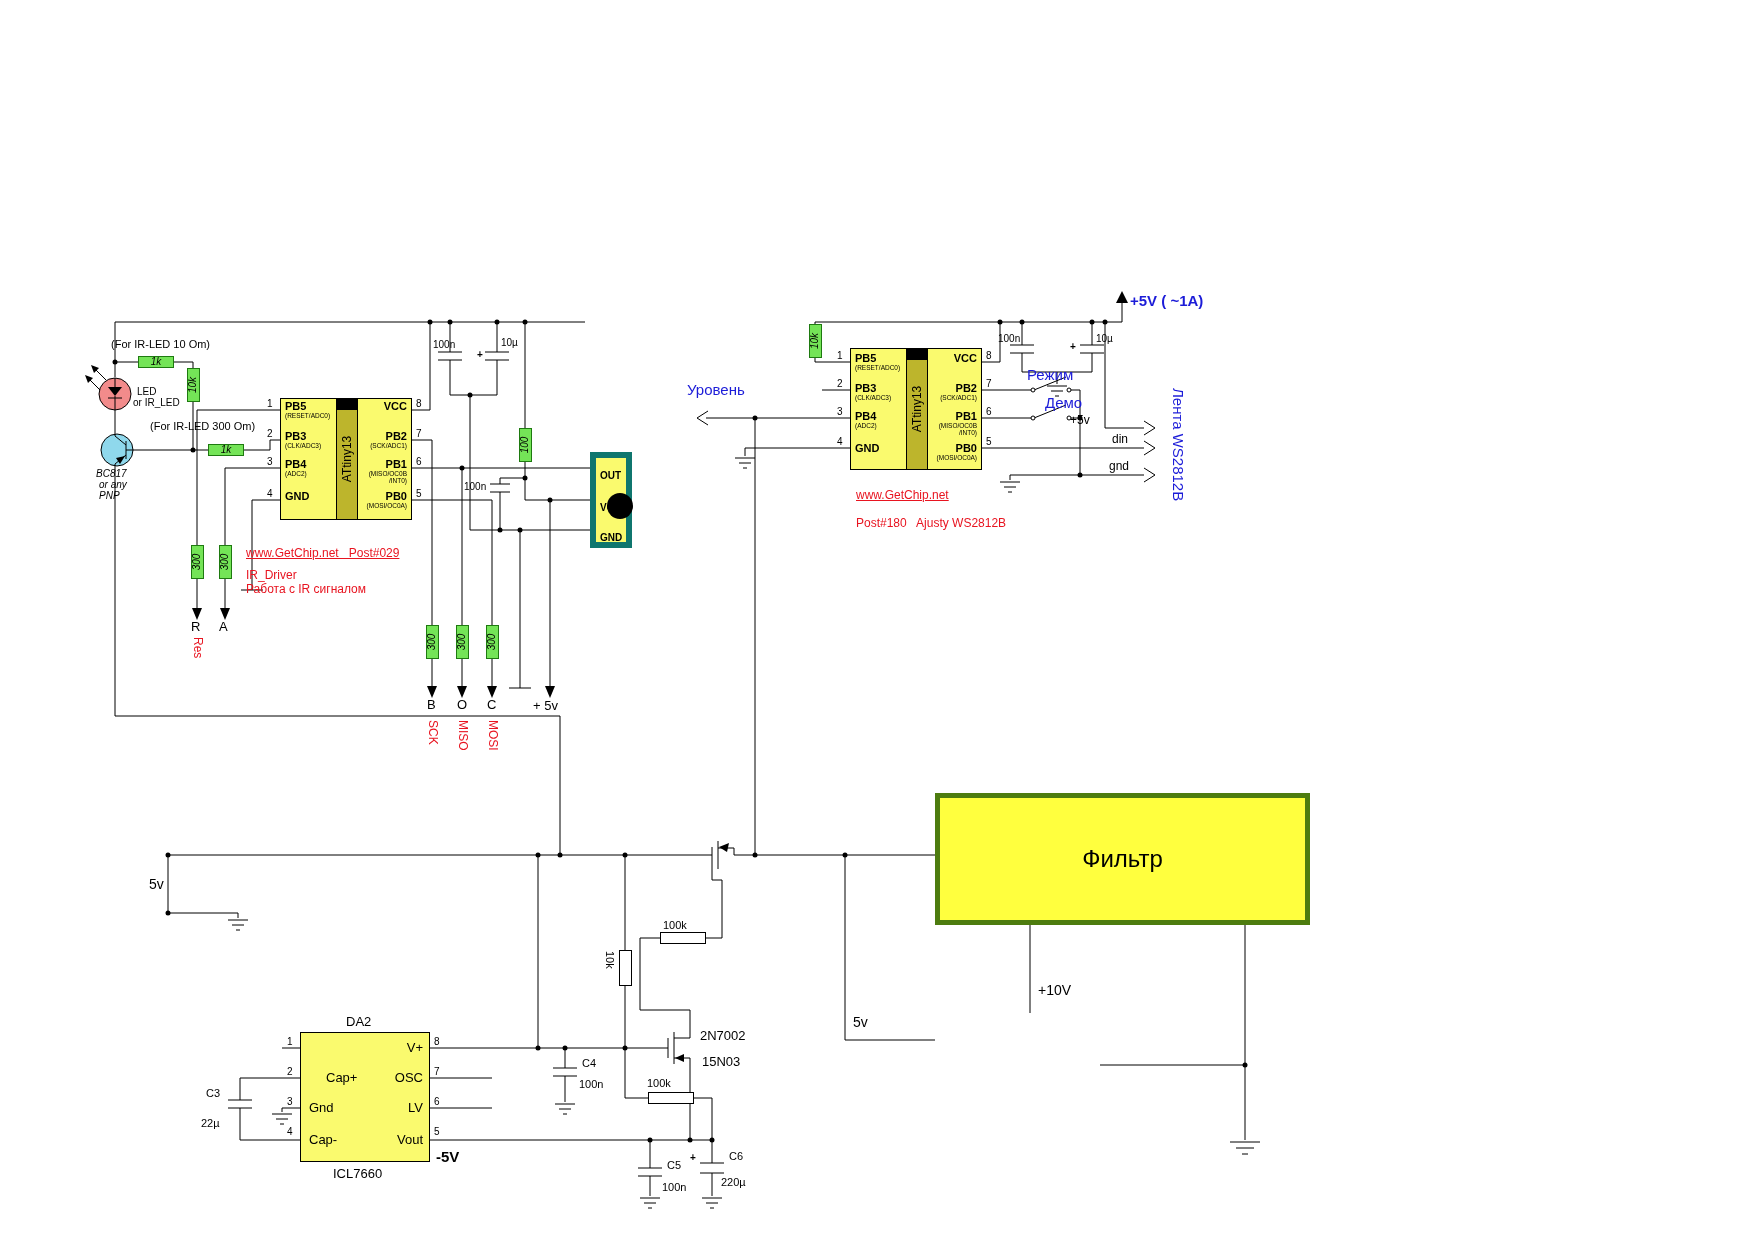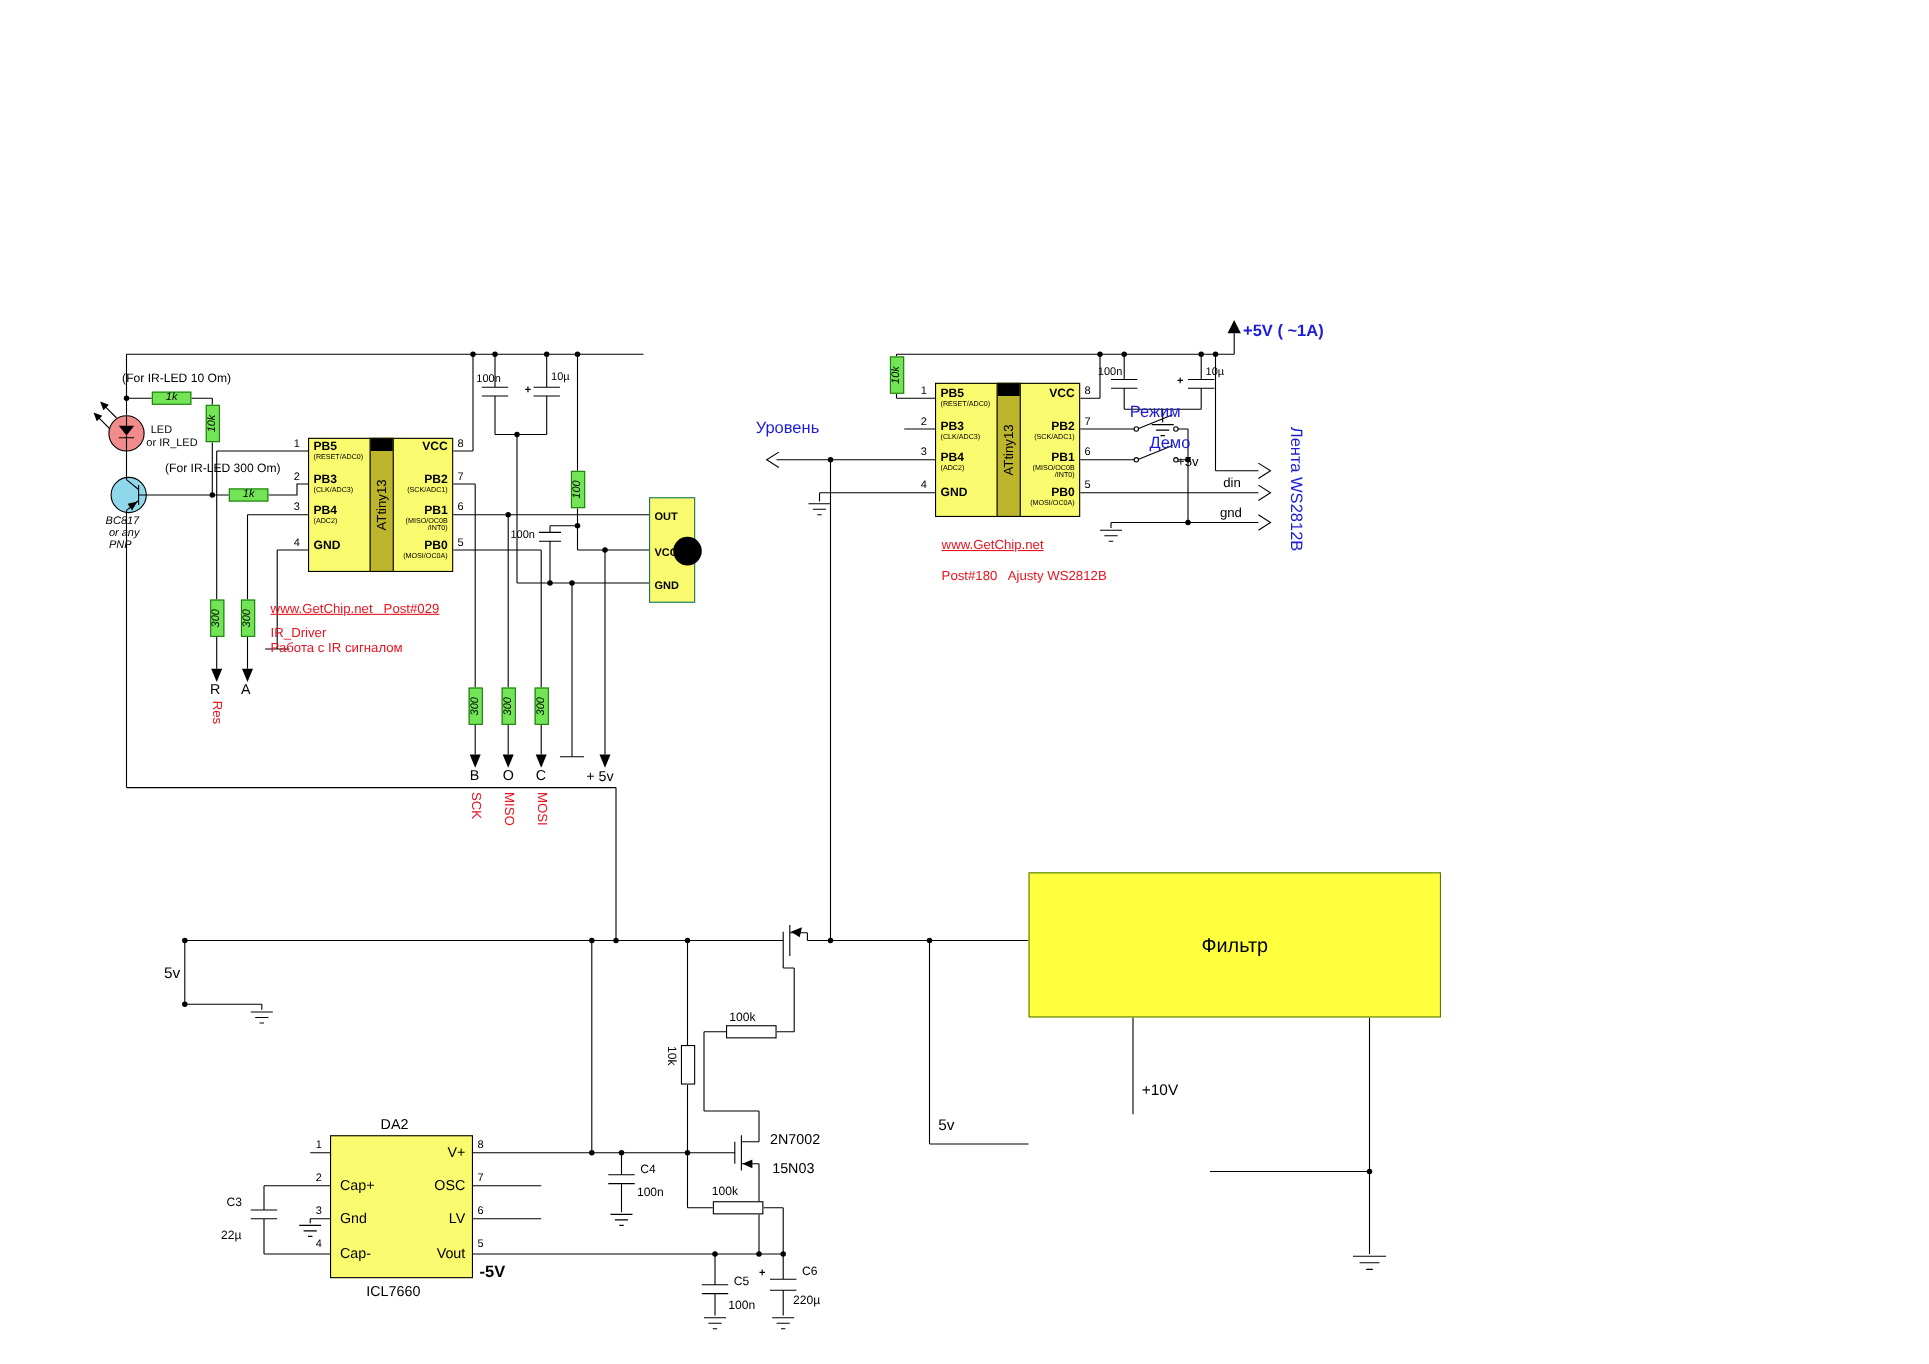--- a/index.html
+++ b/index.html
@@ -16,22 +16,22 @@
   .chip{position:absolute;background:#fafa6e;border:1px solid #000;box-sizing:border-box}
   .stripe{position:absolute;top:-1px;bottom:-1px;left:55px;width:22px;background:#bdb52c;border:1px solid #000;box-sizing:border-box;display:flex;align-items:center;justify-content:center}
   .notch{position:absolute;left:0;top:0;width:100%;height:11px;background:#000}
   .cname{transform:rotate(-90deg);font-size:12px;white-space:nowrap}
   .pin{position:absolute;font-size:11px;font-weight:bold;line-height:1}
   .pin .sub{display:block;font-size:6.5px;font-weight:normal;line-height:1.1}
   .pin.r{right:4px;text-align:right}
   .ipin{position:absolute;font-size:13px;line-height:1}
   .ipin.r{right:6px;text-align:right}
   .pnum{position:absolute;font-size:10px;color:#000}
-  .block{position:absolute;background:#ffff3e;border:1px solid #4d7c0f;box-sizing:border-box;display:flex;align-items:center;justify-content:center;font-size:18px;color:#000}
-  .recv{position:absolute;background:#fafa6e;border:1px solid #0f766e;box-sizing:border-box}
+  .block{position:absolute;background:#ffff3e;border:5px solid #4d7c0f;box-sizing:border-box;display:flex;align-items:center;justify-content:center;font-size:24px;color:#000}
+  .recv{position:absolute;background:#fafa6e;border:6px solid #0f766e;box-sizing:border-box}
   .recv .rp{position:absolute;left:4px;font-size:10px;font-weight:bold}
   .lens{position:absolute;right:-7px;top:35px;width:26px;height:26px;border-radius:50%;background:#000}
 </style>
 </head>
 <body>
 
 <div class="canvas">
 
 <svg class="wires" width="1754" height="1240" viewBox="0 0 1754 1240">
 
@@ -226,21 +226,21 @@
 <div class="pnum" style="left:986px;top:436px">5</div>
 
 <div class="recv" style="left:590px;top:452px;width:42px;height:96px">
   <span class="rp" style="top:12px">OUT</span>
   <span class="rp" style="top:44px">VCC</span>
   <span class="rp" style="top:74px">GND</span>
   <span class="lens"></span>
 </div>
 
 <div class="chip" style="left:300px;top:1032px;width:130px;height:130px">
-  <div class="ipin" style="left:8px;top:38px">Cap+</div>
+  <div class="ipin" style="left:25px;top:38px">Cap+</div>
   <div class="ipin" style="left:8px;top:68px">Gnd</div>
   <div class="ipin" style="left:8px;top:100px">Cap-</div>
   <div class="ipin r" style="top:8px">V+</div>
   <div class="ipin r" style="top:38px">OSC</div>
   <div class="ipin r" style="top:68px">LV</div>
   <div class="ipin r" style="top:100px">Vout</div>
 </div>
 <div class="pnum" style="left:287px;top:1036px">1</div>
 <div class="pnum" style="left:287px;top:1066px">2</div>
 <div class="pnum" style="left:287px;top:1096px">3</div>

